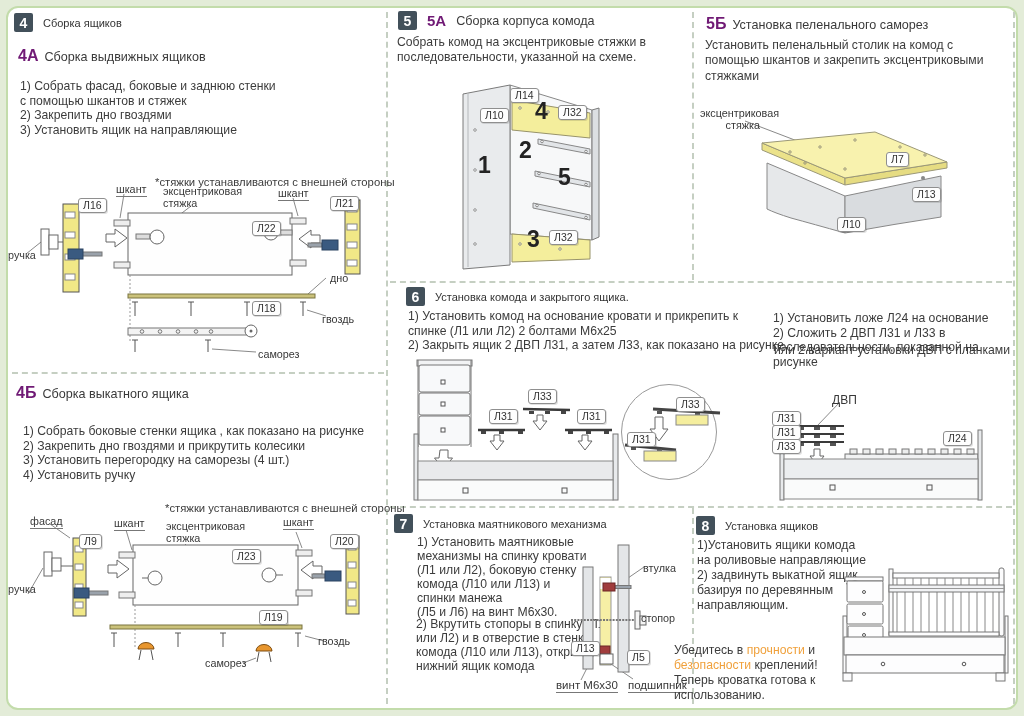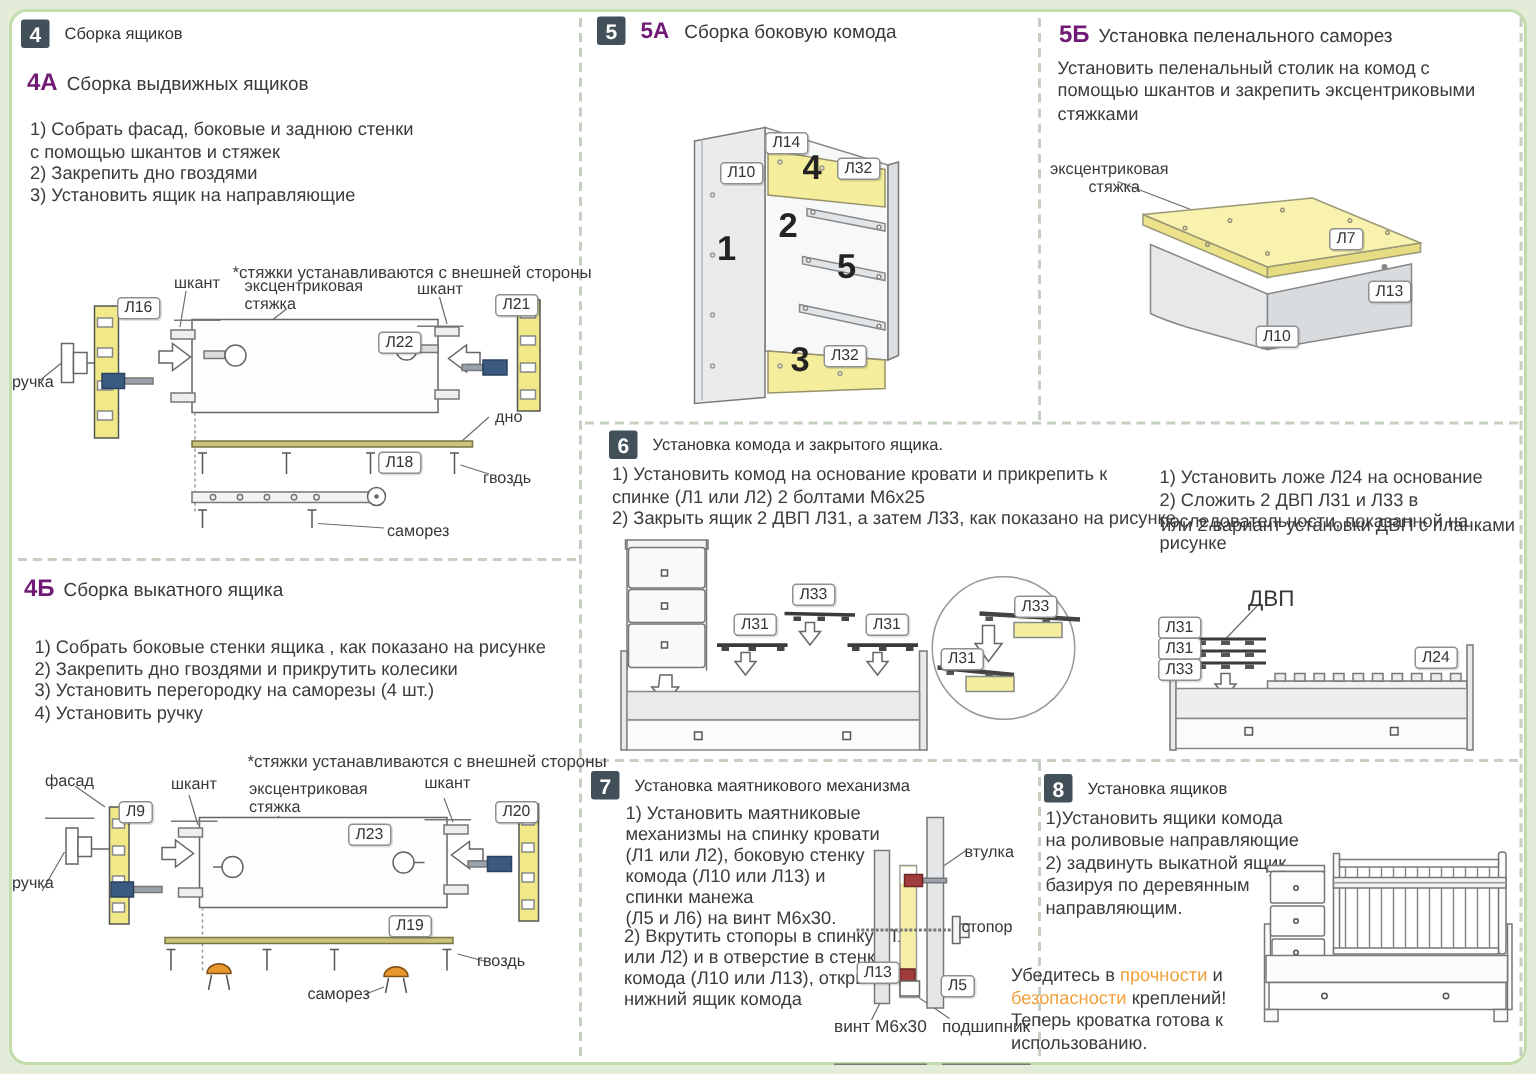--- a/index.html
+++ b/index.html
@@ -9,21 +9,21 @@
   .sec-head{position:absolute;display:flex;align-items:center;gap:10px;}
   .sec-title{font-size:11px;font-weight:500;color:#333;}
   .sub-head{position:absolute;display:flex;align-items:baseline;gap:6px;}
   .sub-code{font-weight:bold;font-size:16px;color:#701a75;}
   .sub-title{font-size:12.6px;color:#3a3a3a;}
   .txt{position:absolute;font-size:12.2px;line-height:14.6px;color:#3c3c3c;white-space:pre-line;}
   .note{position:absolute;font-size:11.3px;color:#3c3c3c;white-space:pre-line;margin-top:20px;}
   .bold{font-weight:normal;margin-top:48px;}
   .lbox{position:absolute;font-size:10.5px;color:#333;background:#fefefe;border:1px solid #8f8f8f;border-radius:3px;padding:0 4px;line-height:13px;white-space:nowrap;box-shadow:1px 1px 0 rgba(0,0,0,.12);}
   .plab{position:absolute;font-size:10.8px;color:#383838;line-height:12px;white-space:pre-line;}
-  .ulab{border-bottom:1px solid #777;padding-bottom:18px;}
+  .ulab{border-bottom:1px solid #777;padding-bottom:1px;}
   .bignum{position:absolute;font-size:23px;font-weight:bold;color:#232323;}
   .vdash{position:absolute;width:0;border-left:2px dashed #c5cfc2;}
   .hdash{position:absolute;height:0;border-top:2px dashed #c5cfc2;}
   .orange{color:#f0a13c;}
   svg{position:absolute;overflow:visible;}
 </style>
 </head>
 <body>
 
 <div class="page">
@@ -239,22 +239,24 @@
   <div class="lbox" style="left:79px;top:534px">Л9</div>
   <div class="lbox" style="left:330px;top:534px">Л20</div>
   <div class="lbox" style="left:232px;top:549px">Л23</div>
   <div class="lbox" style="left:259px;top:610px">Л19</div>
   <div class="plab" style="left:318px;top:635px">гвоздь</div>
   <div class="plab" style="left:205px;top:657px">саморез</div>
 
   <div class="sec-head" style="left:398px;top:11px">
     <span class="badge">5</span>
     <span class="sub-code" style="font-size:15px">5А</span>
-    <span class="sub-title">Сборка боковую комода</span>
-  </div>
+    <span class="sub-title">Сборка корпуса комода</span>
+  </div>
+  <div class="txt" style="left:397px;top:35px;line-height:15px">Собрать комод на эксцентриковые  стяжки  в
+последовательности, указанной на схеме.</div>
 
   <svg style="left:420px;top:82px" width="268" height="198" viewBox="0 0 268 198">
     <polygon points="90,3 172,28 172,158 90,152" fill="#f7f8f9" stroke="#888"></polygon>
     <polygon points="92,18 170,31 170,56 92,48" fill="#f4ee9c" stroke="#98936a"></polygon>
     <polygon points="92,152 170,158 170,177 92,180" fill="#f4ee9c" stroke="#98936a"></polygon>
     <polygon points="172,28 179,26 179,155 172,158" fill="#dcdfe2" stroke="#7a7a7a"></polygon>
     <polygon points="43,12 90,3 90,183 43,187" fill="#e9ebed" stroke="#7a7a7a"></polygon>
     <line x1="48" y1="11" x2="48" y2="185" stroke="#b5b8bb"></line>
     <g fill="none" stroke="#999">
       <circle cx="55" cy="48" r="1.3"></circle>
@@ -426,21 +428,21 @@
     </g>
     <g>
       <rect x="10" y="22" width="4" height="86" fill="#e8eaec" stroke="#777"></rect>
       <rect x="208" y="38" width="4" height="70" fill="#e8eaec" stroke="#777"></rect>
       <rect x="14" y="67" width="194" height="20" fill="#eceef0" stroke="#888"></rect>
       <rect x="14" y="87" width="194" height="20" fill="#fafbfb" stroke="#888"></rect>
       <rect x="60" y="93" width="5" height="5" fill="none" stroke="#555"></rect>
         <rect x="157" y="93" width="5" height="5" fill="none" stroke="#555"></rect>
     </g>
   </svg>
-  <div class="plab" style="left:832px;top:394px;font-size:15px">ДВП</div>
+  <div class="plab" style="left:832px;top:394px;font-size:12px">ДВП</div>
   <div class="lbox" style="left:772px;top:411px">Л31</div>
   <div class="lbox" style="left:772px;top:425px">Л31</div>
   <div class="lbox" style="left:772px;top:439px">Л33</div>
   <div class="lbox" style="left:943px;top:431px">Л24</div>
 
   <div class="sec-head" style="left:394px;top:514px">
     <span class="badge">7</span>
     <span class="sec-title">Установка маятникового механизма</span>
   </div>
   <div class="txt" style="left:417px;top:535px;line-height:14px">1) Установить маятниковые

